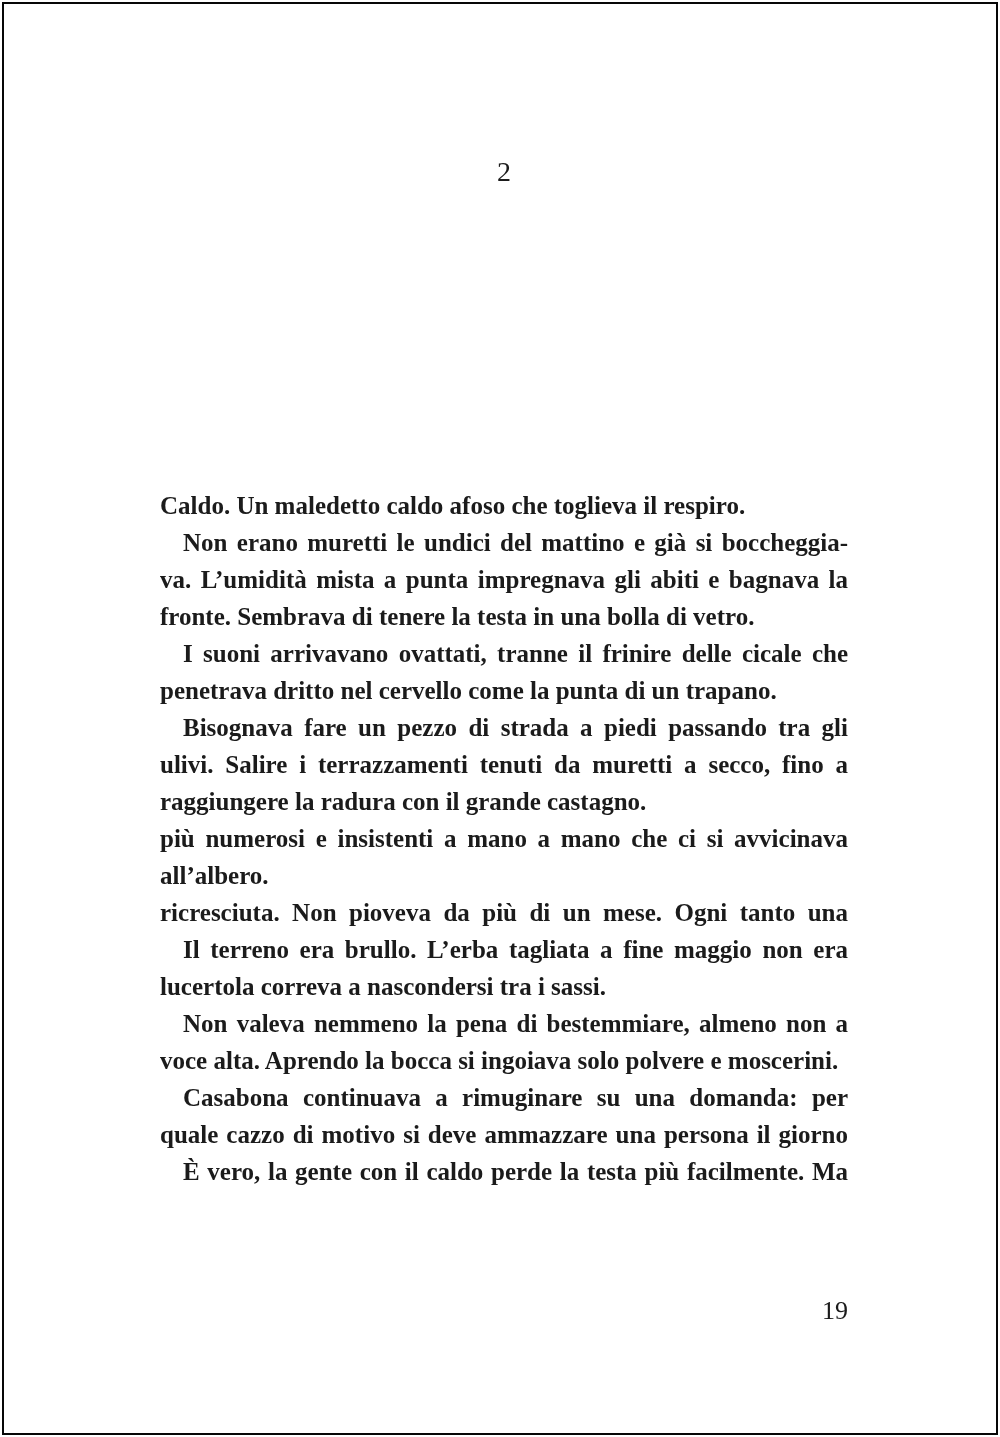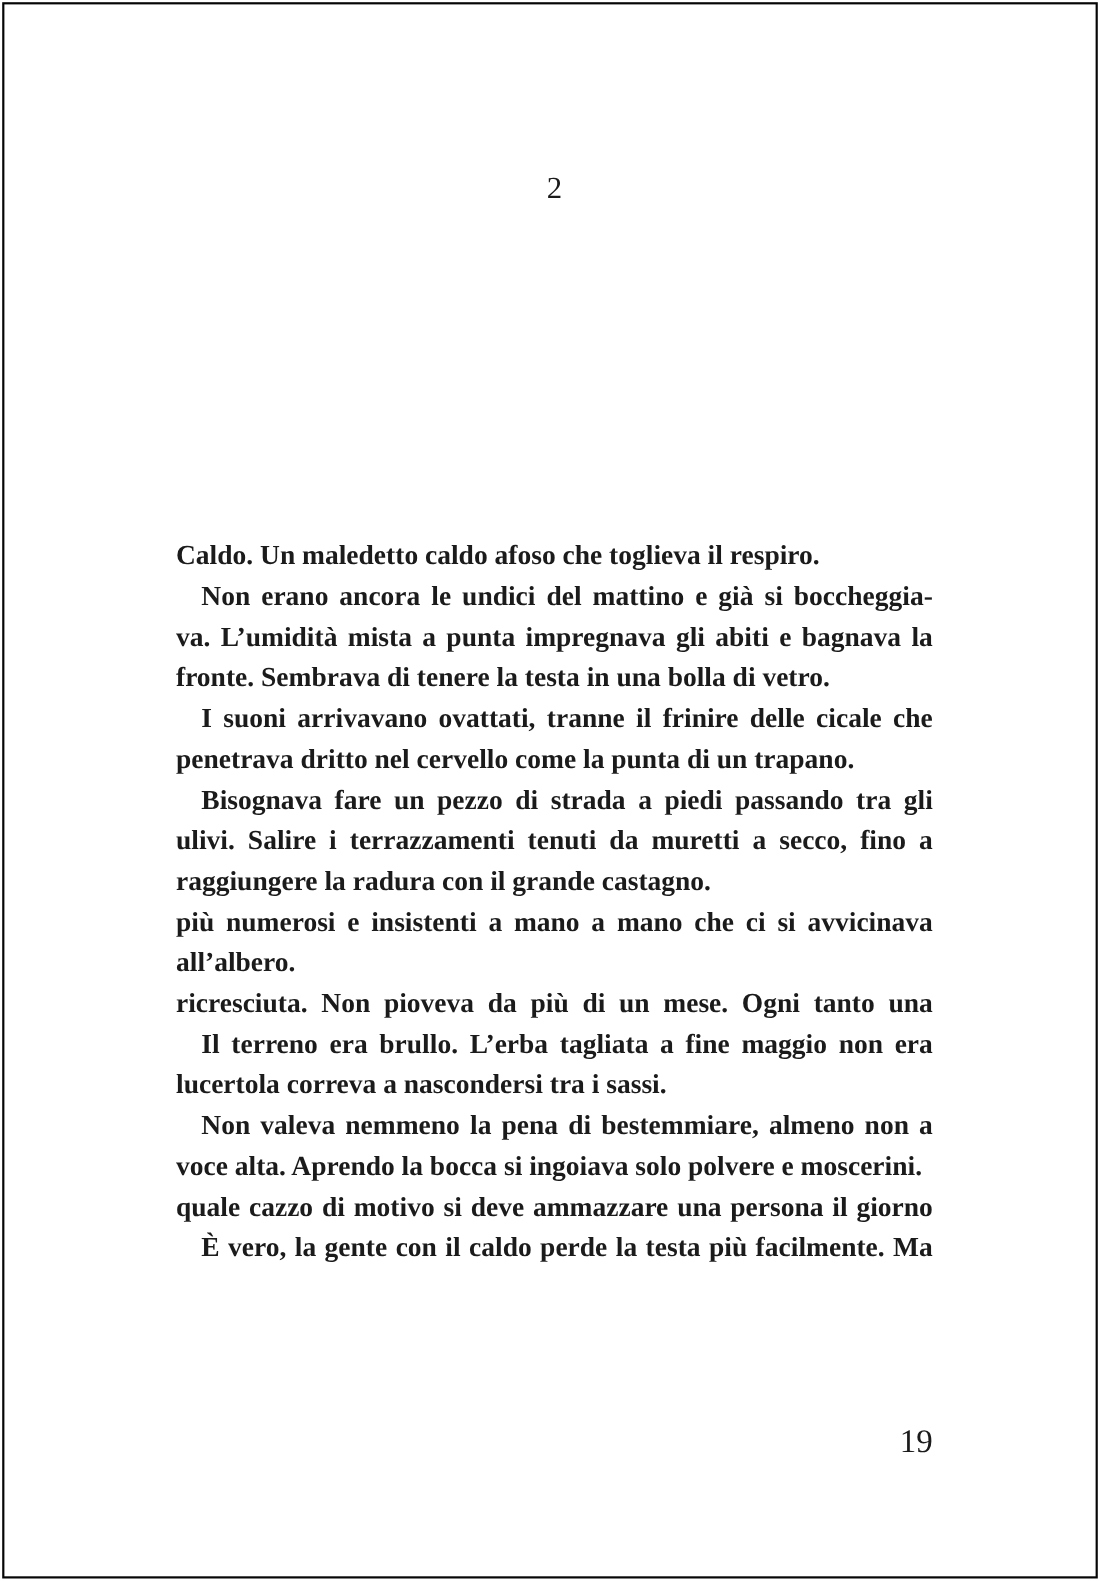--- a/index.html
+++ b/index.html
@@ -49,48 +49,49 @@
   .ln.end {
     text-align-last: left;
   }
   .ln.in {
     text-indent: 23px;
   }
   .folio {
     position: absolute;
     right: 152px;
     top: 1295px;
-    font-size: 30px;
+    font-size: 26px;
     line-height: 32px;
     text-align: right;
   }
 </style>
 </head>
 <body>
 
 <div class="page">
   <div class="frame"></div>
 
   <div class="chapter">2</div>
 
   <div class="bodytext">
     <div class="ln end">Caldo. Un maledetto caldo afoso che toglieva il respiro.</div>
-    <div class="ln in">Non erano ancora le undici del mattino e già si boccheggia-</div>
+    <div class="ln in">Non erano muretti le undici del mattino e già si boccheggia-</div>
     <div class="ln">va. L’umidità mista a punta impregnava gli abiti e bagnava la</div>
     <div class="ln end">fronte. Sembrava di tenere la testa in una bolla di vetro.</div>
     <div class="ln in">I suoni arrivavano ovattati, tranne il frinire delle cicale che</div>
     <div class="ln end">penetrava dritto nel cervello come la punta di un trapano.</div>
     <div class="ln in">Bisognava fare un pezzo di strada a piedi passando tra gli</div>
     <div class="ln">ulivi. Salire i terrazzamenti tenuti da muretti a secco, fino a</div>
     <div class="ln end">raggiungere la radura con il grande castagno.</div>
     <div class="ln">più numerosi e insistenti a mano a mano che ci si avvicinava</div>
     <div class="ln end">all’albero.</div>
     <div class="ln">ricresciuta. Non pioveva da più di un mese. Ogni tanto una</div>
     <div class="ln in">Il terreno era brullo. L’erba tagliata a fine maggio non era</div>
     <div class="ln end">lucertola correva a nascondersi tra i sassi.</div>
     <div class="ln in">Non valeva nemmeno la pena di bestemmiare, almeno non a</div>
     <div class="ln end">voce alta. Aprendo la bocca si ingoiava solo polvere e moscerini.</div>
+    <div class="ln in">Casabona continuava a rimuginare su una domanda: per</div>
     <div class="ln">quale cazzo di motivo si deve ammazzare una persona il giorno</div>
     <div class="ln in">È vero, la gente con il caldo perde la testa più facilmente. Ma</div>
   </div>
 
   <div class="folio">19</div>
 </div>
 
 </body></html>

